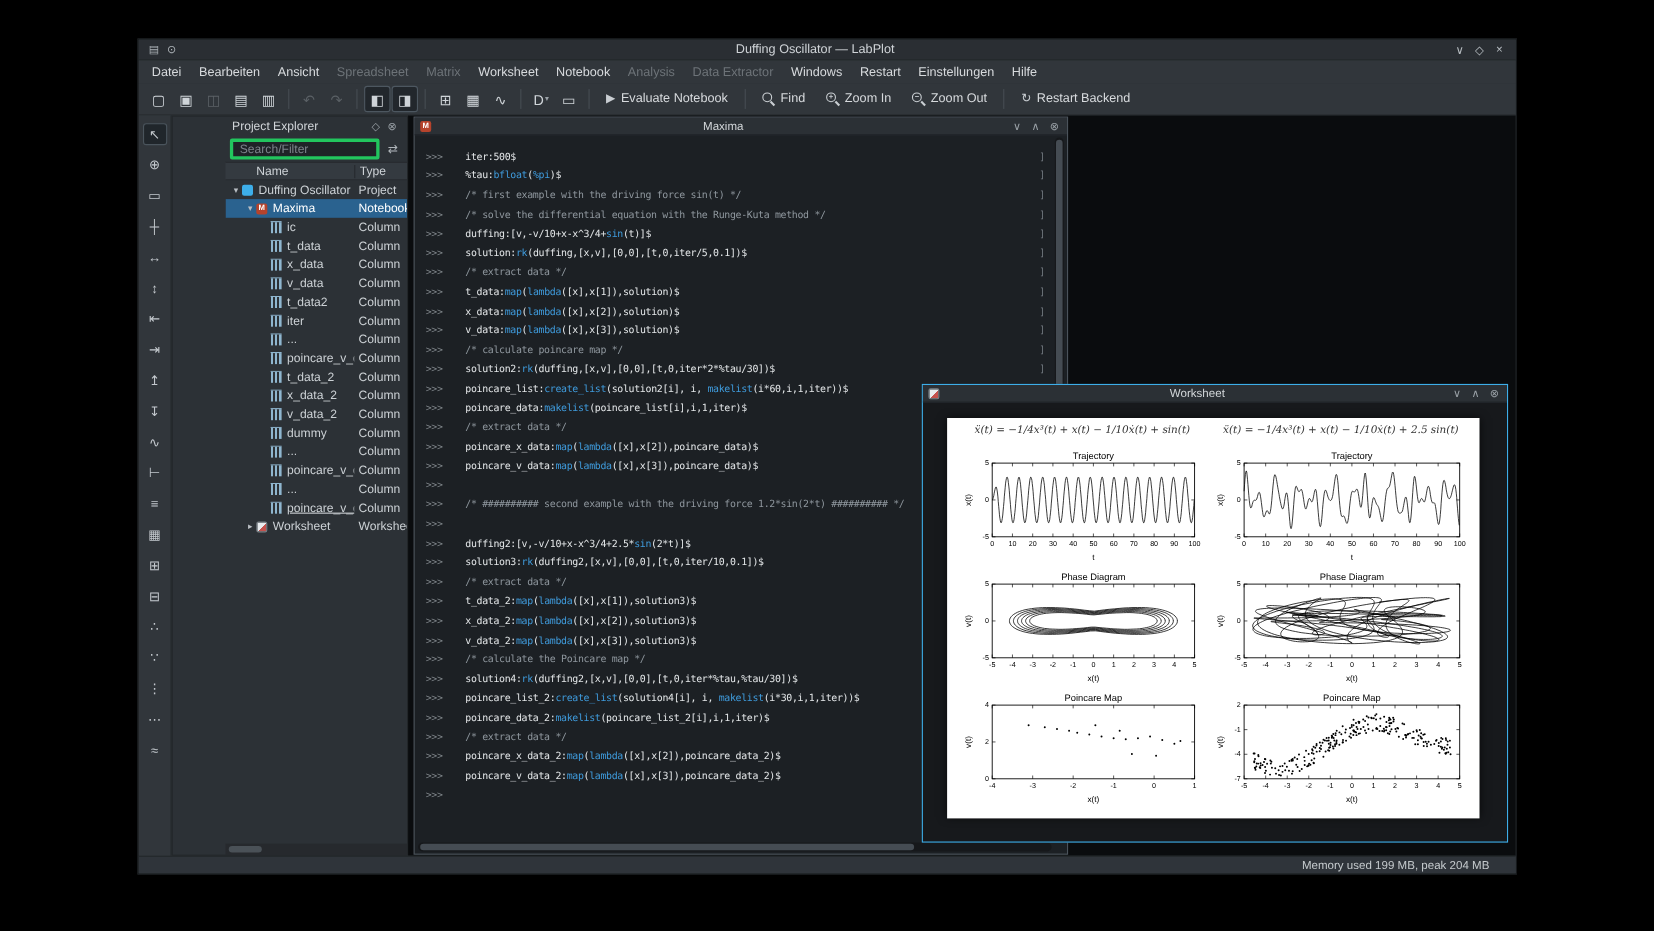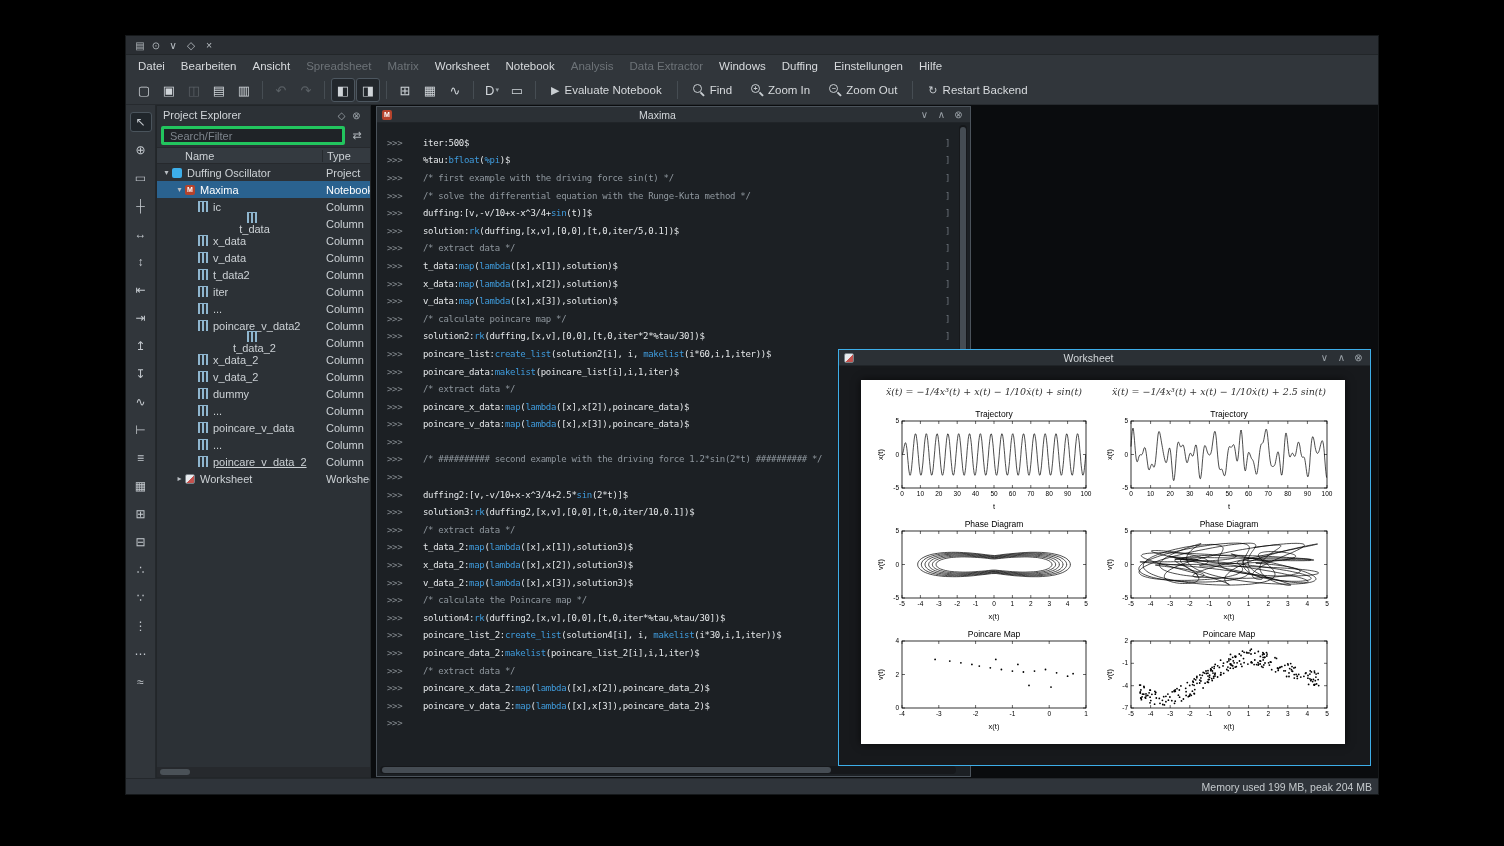--- a/index.html
+++ b/index.html
@@ -41,21 +41,21 @@
     font-weight:bold;font-size:7px;line-height:7px;color:#c9ced2;}
   
   .lefttools{position:absolute;left:0;top:69px;width:30px;bottom:16px;background:#31363b;
     border-right:1px solid #24282c;display:flex;flex-direction:column;align-items:center;
     gap:8px;padding-top:7px;}
   .ltool{width:22px;height:20px;display:flex;align-items:center;justify-content:center;
     font-size:12px;color:#c3c8cd;border-radius:3px;border:1px solid transparent;}
   .ltool.pressed{background:#20262b;border-color:#4a545c;}
   
   .pexp{position:absolute;left:30px;top:69px;width:215px;bottom:16px;background:#2c3136;
-    border:1px solid #222629;display:flex;flex-direction:column;font-size:11px;}
+    border:1px solid #222629;display:flex;flex-direction:column;font-size:11px;padding-left:48px;}
   .pehead{height:18px;display:flex;align-items:center;padding:0 6px;color:#d0d4d8;}
   .pehead .t{flex:1;}
   .pebtn{width:15px;text-align:center;color:#9aa1a7;font-size:10px;}
   .searchrow{display:flex;align-items:center;padding:2px 4px;gap:3px;}
   .searchbox{flex:1;height:19px;background:#1f2327;border:3px solid #22c55e;border-radius:2px;
     display:flex;align-items:center;padding:0 6px;color:#7d848c;}
   .filterbtn{width:18px;height:18px;display:flex;align-items:center;justify-content:center;
     color:#aeb4b9;font-size:11px;}
   .colshead{display:flex;height:17px;align-items:center;background:#343a40;
     border-top:1px solid #26292d;border-bottom:1px solid #26292d;color:#cdd2d6;}
@@ -106,47 +106,48 @@
   .f-left{left:10px;width:226px;}
   .f-right{left:240px;width:236px;}
   .plot{position:absolute;background:#fff;}
   svg .pt{font:8.5px "Liberation Sans",sans-serif;text-anchor:middle;fill:#000;}
   svg .tk{font:6.5px "Liberation Sans",sans-serif;text-anchor:middle;fill:#000;}
   svg .tky{font:6.5px "Liberation Sans",sans-serif;text-anchor:end;fill:#000;}
   svg .al{font:7.5px "Liberation Sans",sans-serif;text-anchor:middle;fill:#000;}
   
   .statusbar{position:absolute;left:0;right:0;bottom:0;height:16px;background:#2f343a;
     border-top:1px solid #24282c;display:flex;align-items:center;justify-content:flex-end;
-    padding-right:6px;font-size:10.5px;color:#c5cacd;margin-top:17px;}
+    padding-right:24px;font-size:10.5px;color:#c5cacd;margin-top:17px;}
 </style>
 </head>
 <body>
 
 <div id="app">
 
   <div class="titlebar">
     <span class="tico-l">▤</span>
     <span class="tico-l">⊙</span>
+    <div class="tb-title">Duffing Oscillator — LabPlot</div>
     <span class="wc">∨</span>
     <span class="wc">◇</span>
     <span class="wc">×</span>
   </div>
 
   <div class="menubar" id="menubar">
       <div class="menu-item">Datei</div>
       <div class="menu-item">Bearbeiten</div>
       <div class="menu-item">Ansicht</div>
       <div class="menu-item disabled">Spreadsheet</div>
       <div class="menu-item disabled">Matrix</div>
       <div class="menu-item">Worksheet</div>
       <div class="menu-item">Notebook</div>
       <div class="menu-item disabled">Analysis</div>
       <div class="menu-item disabled">Data Extractor</div>
       <div class="menu-item">Windows</div>
-      <div class="menu-item">Duffing</div>
+      <div class="menu-item">Restart</div>
       <div class="menu-item">Einstellungen</div>
       <div class="menu-item">Hilfe</div>
     </div>
 
   <div class="toolbar">
     <div class="titems" id="toolbar-items">
         <div class="tbtn">
           <span class="tglyph">▢</span>
         </div>
         <div class="tbtn">
@@ -324,21 +325,21 @@
         </div>
         <div class="trow">
           <div class="name-cell" style="padding-left: 30px;">
             <span class="expander"></span>
             <span class="ico ico-column"></span>
             <span class="nm">ic</span>
           </div>
           <div class="type-cell">Column</div>
         </div>
         <div class="trow">
-          <div class="name-cell" style="padding-left: 30px; flex-direction: column;">
+          <div class="name-cell" style="padding-left: 30px;">
             <span class="expander"></span>
             <span class="ico ico-column"></span>
             <span class="nm">t_data</span>
           </div>
           <div class="type-cell">Column</div>
         </div>
         <div class="trow">
           <div class="name-cell" style="padding-left: 30px;">
             <span class="expander"></span>
             <span class="ico ico-column"></span>
@@ -380,21 +381,21 @@
         </div>
         <div class="trow">
           <div class="name-cell" style="padding-left: 30px;">
             <span class="expander"></span>
             <span class="ico ico-column"></span>
             <span class="nm">poincare_v_data2</span>
           </div>
           <div class="type-cell">Column</div>
         </div>
         <div class="trow">
-          <div class="name-cell" style="padding-left: 30px; flex-direction: column;">
+          <div class="name-cell" style="padding-left: 30px;">
             <span class="expander"></span>
             <span class="ico ico-column"></span>
             <span class="nm">t_data_2</span>
           </div>
           <div class="type-cell">Column</div>
         </div>
         <div class="trow">
           <div class="name-cell" style="padding-left: 30px;">
             <span class="expander"></span>
             <span class="ico ico-column"></span>

